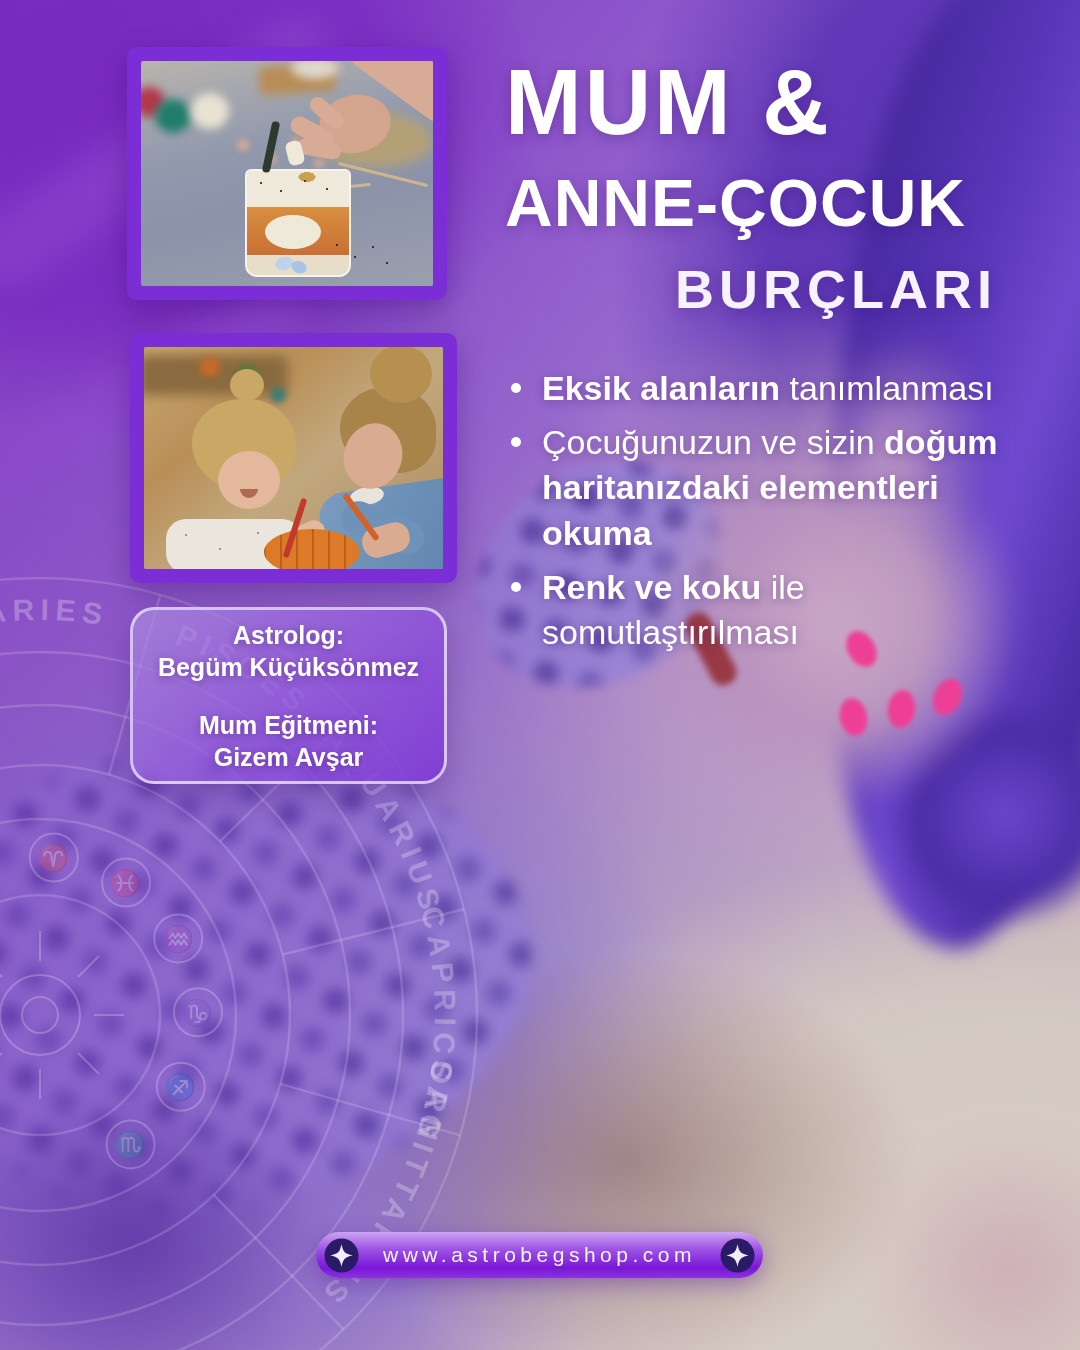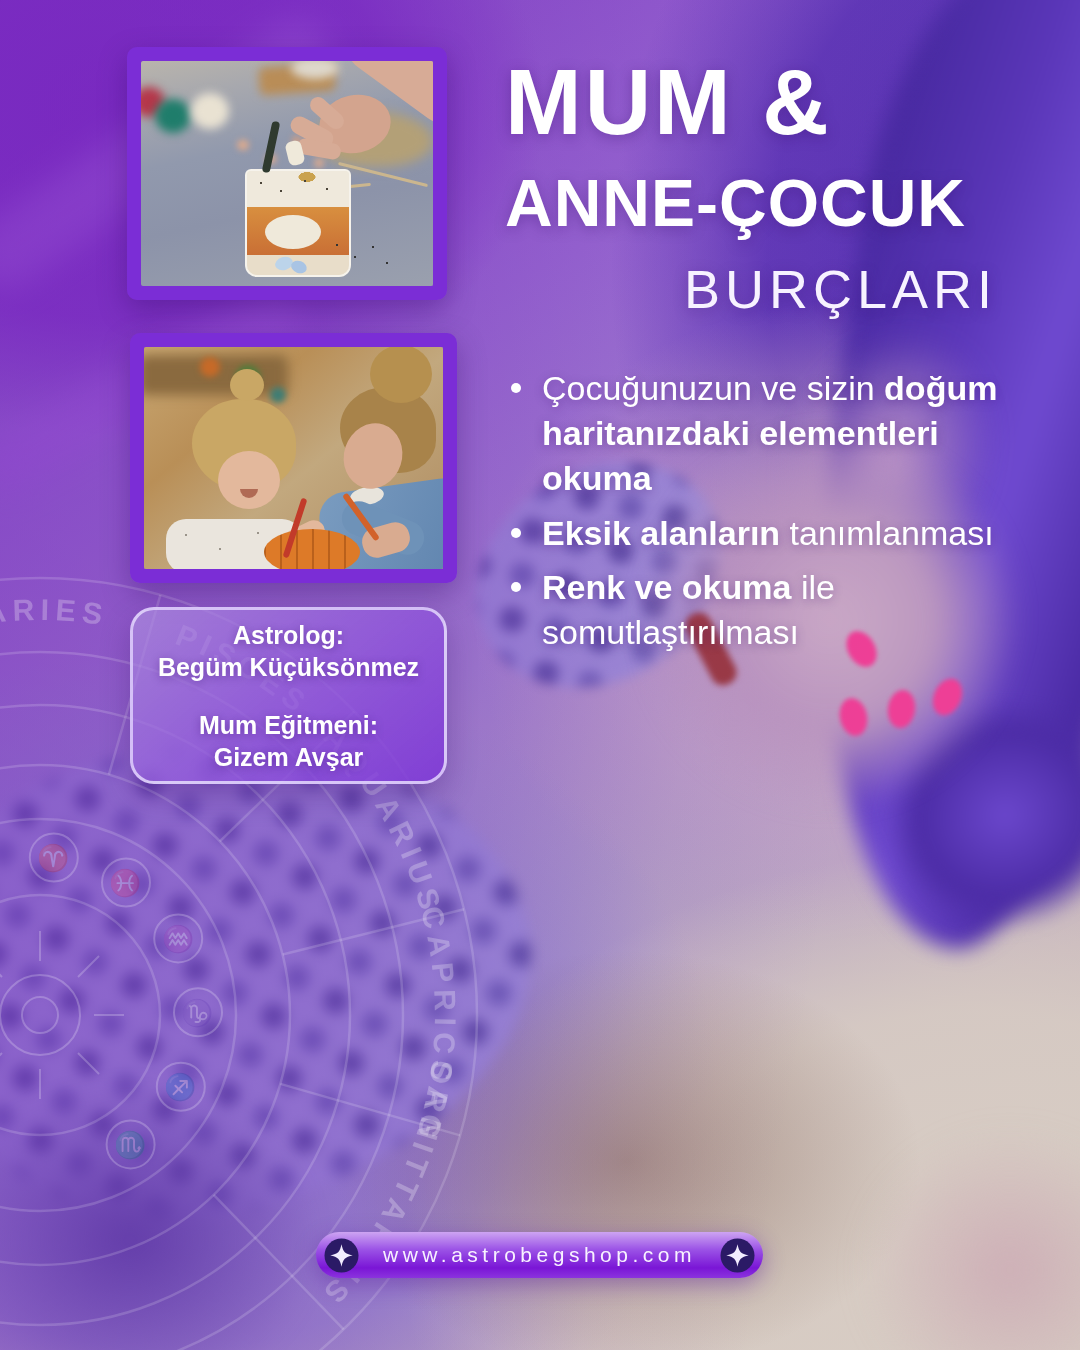--- a/index.html
+++ b/index.html
@@ -135,21 +135,21 @@
   .p2 .pumpkin{left:120px;top:182px;width:96px;height:46px;background:#dd7a28;border-radius:50%;
     background-image:linear-gradient(90deg, rgba(150,70,15,.5) 2px, transparent 2px);background-size:16px 100%;}
   .p2 .brush1{left:148px;top:150px;width:6px;height:62px;background:#c23b2a;border-radius:3px;transform:rotate(18deg);}
   .p2 .brush2{left:214px;top:142px;width:6px;height:56px;background:#d2622a;border-radius:3px;transform:rotate(-36deg);}
 
   
   .titleblock{position:absolute;left:505px;top:56px;width:492px;z-index:3;color:#fff;
     text-shadow:0 3px 14px rgba(55,15,110,.35);}
   .t1{font-size:92px;font-weight:800;letter-spacing:3px;line-height:1.0;margin:0;}
   .t2{font-size:66px;font-weight:800;letter-spacing:1px;line-height:1.0;margin:22px 0 12px 0;}
-  .t3{font-size:54px;font-weight:400;letter-spacing:5px;line-height:1.0;margin:26px 0 0 0;
+  .t3{font-size:54px;font-weight:700;letter-spacing:5px;line-height:1.0;margin:26px 0 0 0;
     text-align:right;color:#f7f2ff;}
 
   
   .bullets{position:absolute;left:505px;top:366px;width:500px;z-index:3;margin:0;padding:0;list-style:none;
     color:#fff;font-size:34px;line-height:1.33;font-weight:400;text-shadow:0 2px 10px rgba(55,15,110,.35);}
   .bullets li{position:relative;padding-left:37px;margin-bottom:9px;}
   .bullets li .dot{position:absolute;left:6px;top:17px;width:10px;height:10px;border-radius:50%;background:#fff;}
   .bullets b{font-weight:800;}
 
   
@@ -305,27 +305,27 @@
   </div>
 
   <div class="titleblock">
     <h1 class="t1">MUM &amp;</h1>
     <h1 class="t2">ANNE-ÇOCUK</h1>
     <h2 class="t3">BURÇLARI</h2>
   </div>
 
   <ul class="bullets">
     <li>
+      <span class="dot"></span><span></span><b>Eksik alanların</b><span> tanımlanması</span>
+    </li>
+    <li>
       <span class="dot"></span><span>Çocuğunuzun ve sizin </span><b>doğum haritanızdaki elementleri okuma</b><span></span>
     </li>
     <li>
-      <span class="dot"></span><span></span><b>Eksik alanların</b><span> tanımlanması</span>
-    </li>
-    <li>
-      <span class="dot"></span><span></span><b>Renk ve okuma</b><span> ile somutlaştırılması</span>
+      <span class="dot"></span><span></span><b>Renk ve koku</b><span> ile somutlaştırılması</span>
     </li>
   </ul>
 
   <div class="infobox">
     <div>
       <div>Astrolog:</div>
       <div>Begüm Küçüksönmez</div>
     </div>
     <div>
       <div>Mum Eğitmeni:</div>

